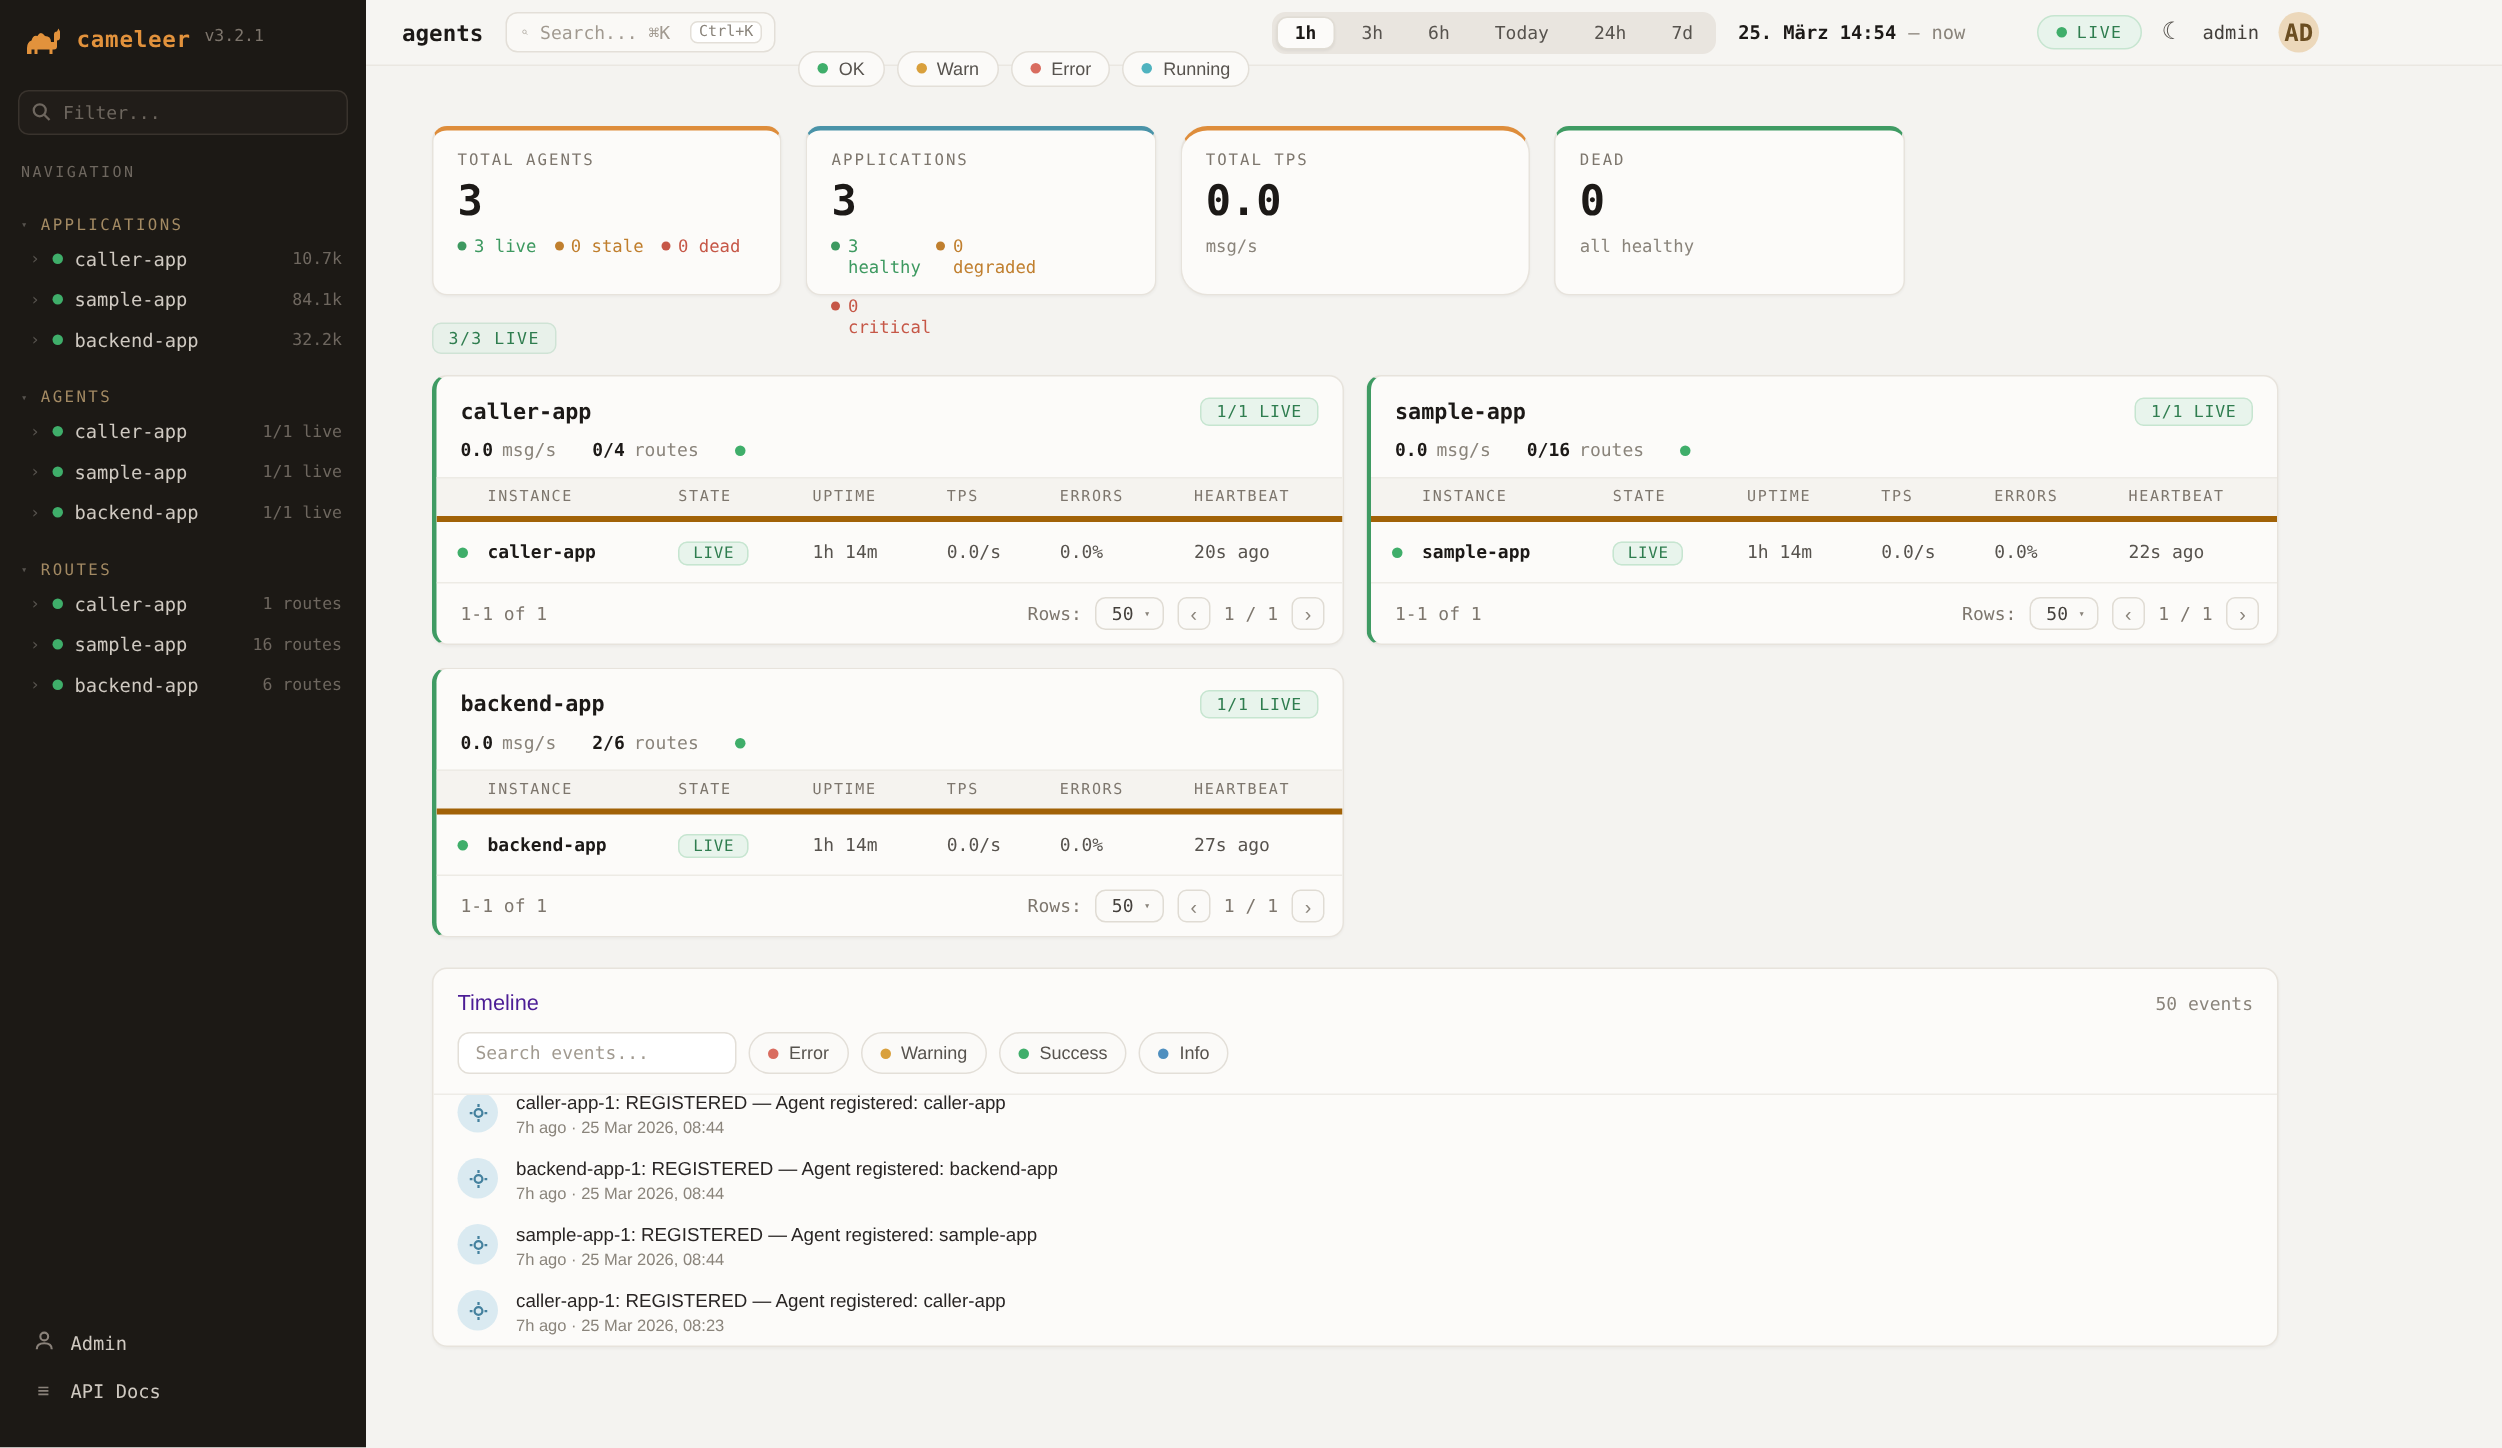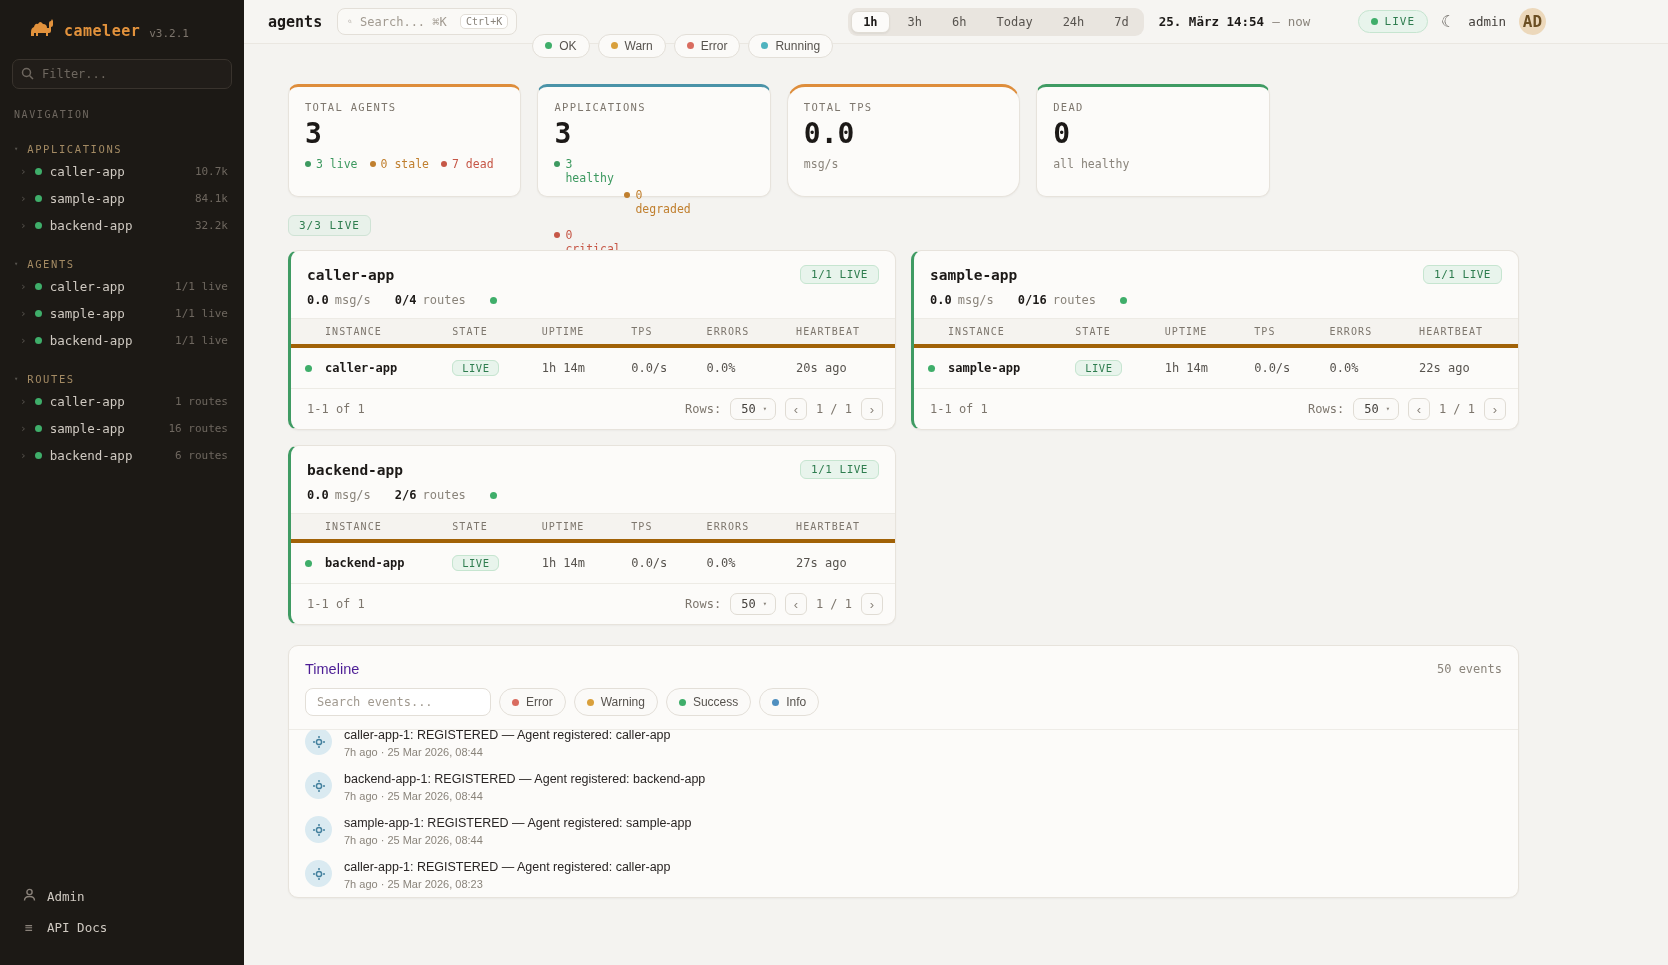--- a/index.html
+++ b/index.html
@@ -8,21 +8,21 @@
     display:flex;
     font-family:"DejaVu Sans Mono","Liberation Mono",monospace;
     font-size:13px;
     background:#f4f3f0;
     color:#292524;
   }
   .sans { font-family:"Liberation Sans","DejaVu Sans",sans-serif; }
 
   
   .sidebar { width:244px; flex-shrink:0; background:#1c1915; color:#a8a29e; display:flex; flex-direction:column; height:965px; }
-  .logo { display:flex; align-items:flex-end; gap:9px; padding:17px 29px 15px; }
+  .logo { display:flex; align-items:flex-start; gap:9px; padding:17px 16px 15px; }
   .logo-name { color:#e2923c; font-weight:bold; font-size:15px; letter-spacing:.5px; }
   .logo-ver { color:#7d756c; font-size:11px; }
   .filter-wrap { margin:4px 12px 20px; position:relative; }
   .filter-wrap svg { position:absolute; left:9px; top:8px; }
   .filter-input { width:100%; background:#211d19; border:1px solid #39332d; border-radius:7px; padding:7px 10px 7px 29px; color:#d6d3d1; font:inherit; font-size:12px; outline:none; }
   .filter-input::placeholder { color:#6e675f; }
   .nav-label { padding:0 14px 4px; font-size:10px; letter-spacing:1.6px; color:#6e675f; }
   .nav-section { margin-top:16px; }
   .section-header { display:flex; align-items:center; gap:9px; padding:3px 14px; cursor:pointer; }
   .section-caret { font-size:7px; color:#57534e; }
@@ -288,35 +288,35 @@
           <span class="sd">
               <i class="dot" style="background: rgb(61, 153, 96);"></i>
               <span style="color: rgb(61, 153, 96);">3 live</span>
             </span>
           <span class="sd">
               <i class="dot" style="background: rgb(192, 127, 46);"></i>
               <span style="color: rgb(192, 127, 46);">0 stale</span>
             </span>
           <span class="sd">
               <i class="dot" style="background: rgb(198, 87, 71);"></i>
-              <span style="color: rgb(198, 87, 71);">7 dead</span>
+              <span style="color: rgb(198, 87, 71);">0 dead</span>
             </span>
         </div>
       </div>
       <div class="stat-card" style="border-top-color: rgb(74, 147, 168);">
         <div class="stat-label">APPLICATIONS</div>
         <div class="stat-value">3</div>
         <div class="stat-details">
           <span class="sd" style="max-width:58px;">
               <i class="dot" style="background: rgb(61, 153, 96);"></i>
               <span style="color: rgb(61, 153, 96);">3 healthy</span>
             </span>
           <span class="sd" style="max-width:66px;">
               <i class="dot" style="background: rgb(192, 127, 46);"></i>
-              <span style="color: rgb(192, 127, 46); margin-top: 31px;">0 degraded</span>
+              <span style="color: rgb(192, 127, 46);">0 degraded</span>
             </span>
           <span class="sd" style="max-width:60px;">
               <i class="dot" style="background: rgb(198, 87, 71);"></i>
               <span style="color: rgb(198, 87, 71);">0 critical</span>
             </span>
         </div>
       </div>
       <div class="stat-card" style="border-top-color: rgb(222, 141, 59); border-radius: 18px;">
         <div class="stat-label">TOTAL TPS</div>
         <div class="stat-value">0.0</div>

